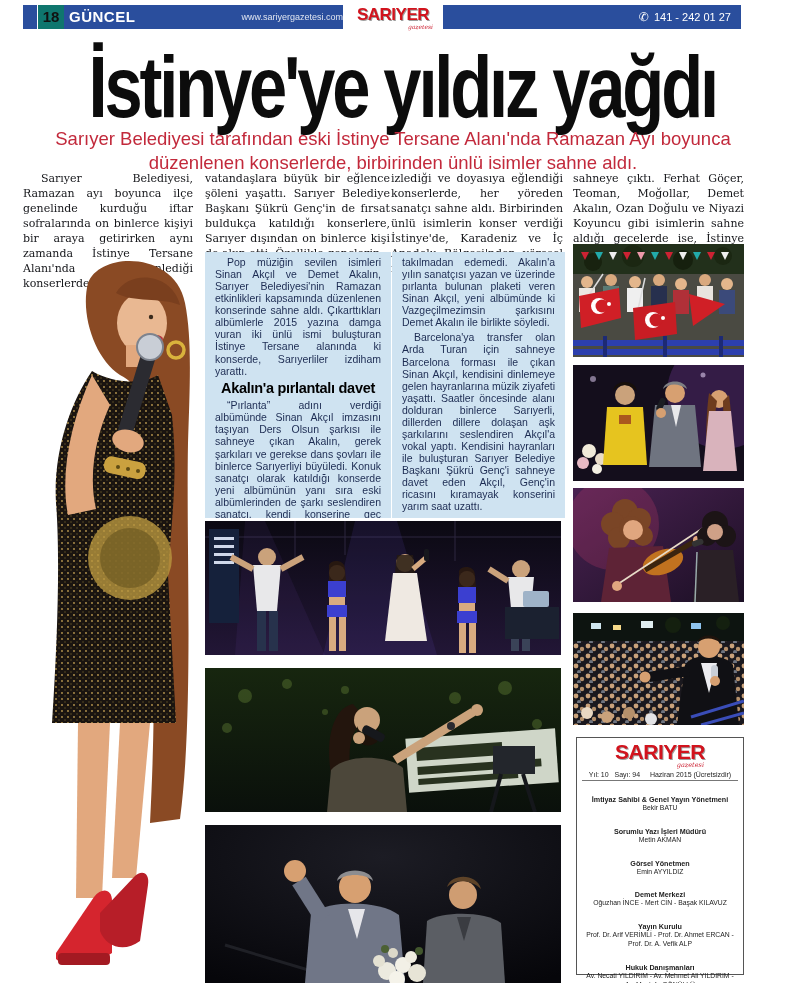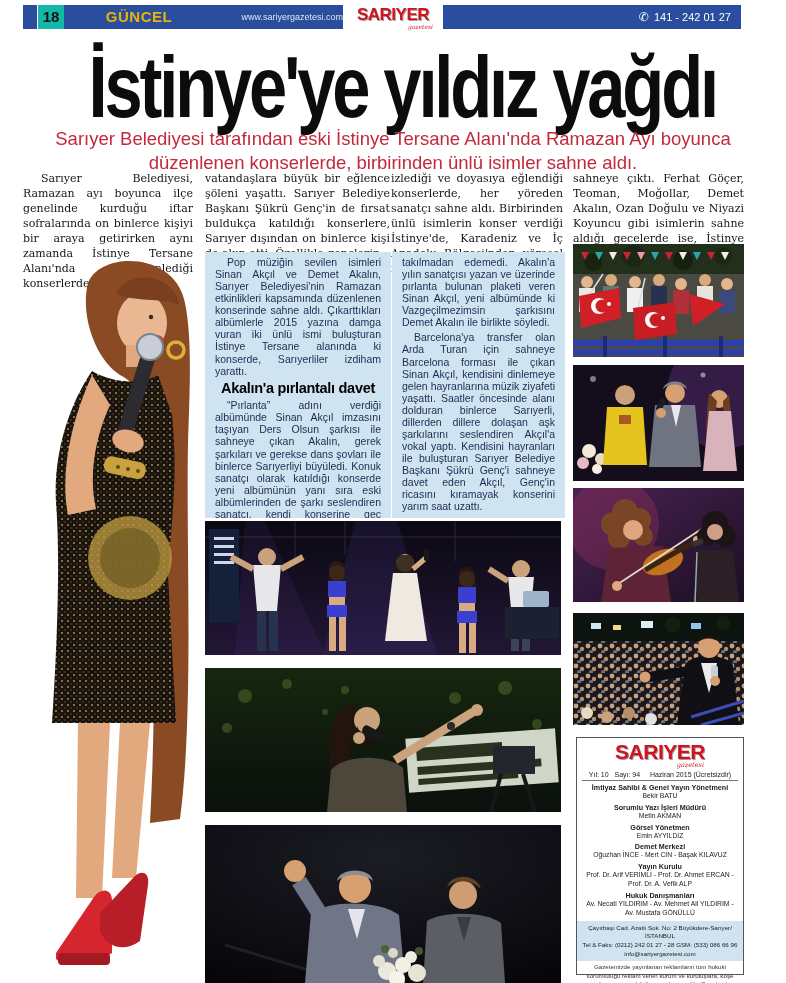--- a/index.html
+++ b/index.html
@@ -2,24 +2,24 @@
 <html><head>
 <meta charset="utf-8">
 <style>
   html,body{margin:0;padding:0;background:#fff;}
   .page{position:relative;width:786px;height:983px;background:#fff;overflow:hidden;
         font-family:"Liberation Sans",sans-serif;}
 
   
   .topbar{position:absolute;left:23px;top:5px;width:718px;height:24px;background:#2a4e9d;}
   .corner-block{position:absolute;left:0;top:0;width:14px;height:24px;background:#2a4e9d;border-right:1px solid #fff;}
-  .pageno{position:absolute;left:15px;top:0;width:26px;height:24px;background:#14b8a6;color:#111;
+  .pageno{position:absolute;left:15px;top:0;width:26px;height:24px;background:#0f766e;color:#111;
           font-weight:700;font-size:15px;line-height:24px;text-align:center;}
-  .section{position:absolute;left:46px;top:0;width:140px;height:24px;color:#eab308;font-weight:700;
-           font-size:15px;line-height:24px;text-align:center;letter-spacing:.5px;}
+  .section{position:absolute;left:46px;top:0;width:140px;height:24px;color:#ffffff;font-weight:700;
+           font-size:15px;line-height:24px;letter-spacing:.5px;}
   .site{position:absolute;left:190px;top:0;width:130px;height:24px;color:rgba(255,255,255,.85);
         font-size:9px;line-height:24px;text-align:right;}
   .logobox{position:absolute;left:320px;top:0;width:100px;height:24px;background:#fff;text-align:center;}
   .logo-main{font-weight:800;font-size:17px;color:#d2131d;letter-spacing:-.5px;line-height:20px;
              text-shadow:1px 1px 0 rgba(40,40,40,.45);}
   .logo-sub{display:block;font:italic 6px "DejaVu Serif",serif;color:#c23;line-height:4px;text-align:right;padding-right:10px;}
   .phone{position:absolute;right:10px;top:0;height:24px;color:#fff;font-size:11px;line-height:24px;}
   .phone .pi{margin-right:5px;font-size:12px;}
 
   
@@ -59,21 +59,21 @@
 
   
   .masthead{position:absolute;left:576px;top:737px;width:168px;height:238px;box-sizing:border-box;
             border:1px solid #555;background:#fff;padding:3px 5px;text-align:center;color:#222;}
   .mh-logo-main{font-weight:800;font-size:21px;color:#d2131d;letter-spacing:-.5px;line-height:22px;
                 text-shadow:1px 1px 0 rgba(40,40,40,.45);}
   .mh-logo-sub{display:block;font:italic 6.5px "DejaVu Serif",serif;color:#c23;line-height:5px;
                text-align:right;padding-right:34px;}
   .mh-issue{font-size:7px;margin:3px 0 2px;}
   .mh-sep{border-top:1px solid #777;margin:2px 0;}
-  .mh-title{font-size:7.2px;font-weight:700;margin-top:2px;line-height:1.25;text-align:center;}
+  .mh-title{font-size:7.2px;font-weight:700;margin-top:14px;line-height:1.25;text-align:center;}
   .mh-name{font-size:6.8px;line-height:1.3;}
   .mh-address{background:#cfe3f1;font-size:6.2px;line-height:1.4;padding:3px 2px;margin:3px -5px 2px;}
   .mh-disc{font-size:6.2px;line-height:1.32;color:#333;margin:1px 0 2px;}
 </style>
 </head>
 <body>
 
 <div class="page">
 
   <header class="topbar">

